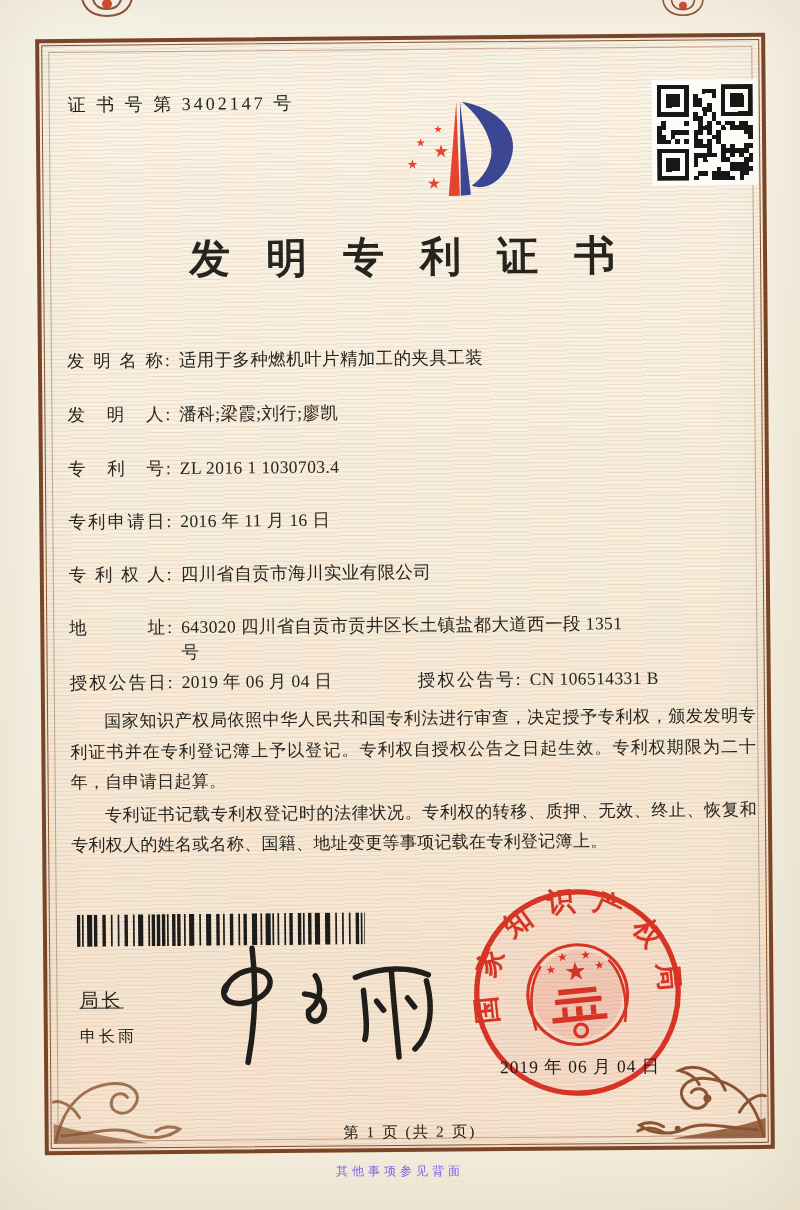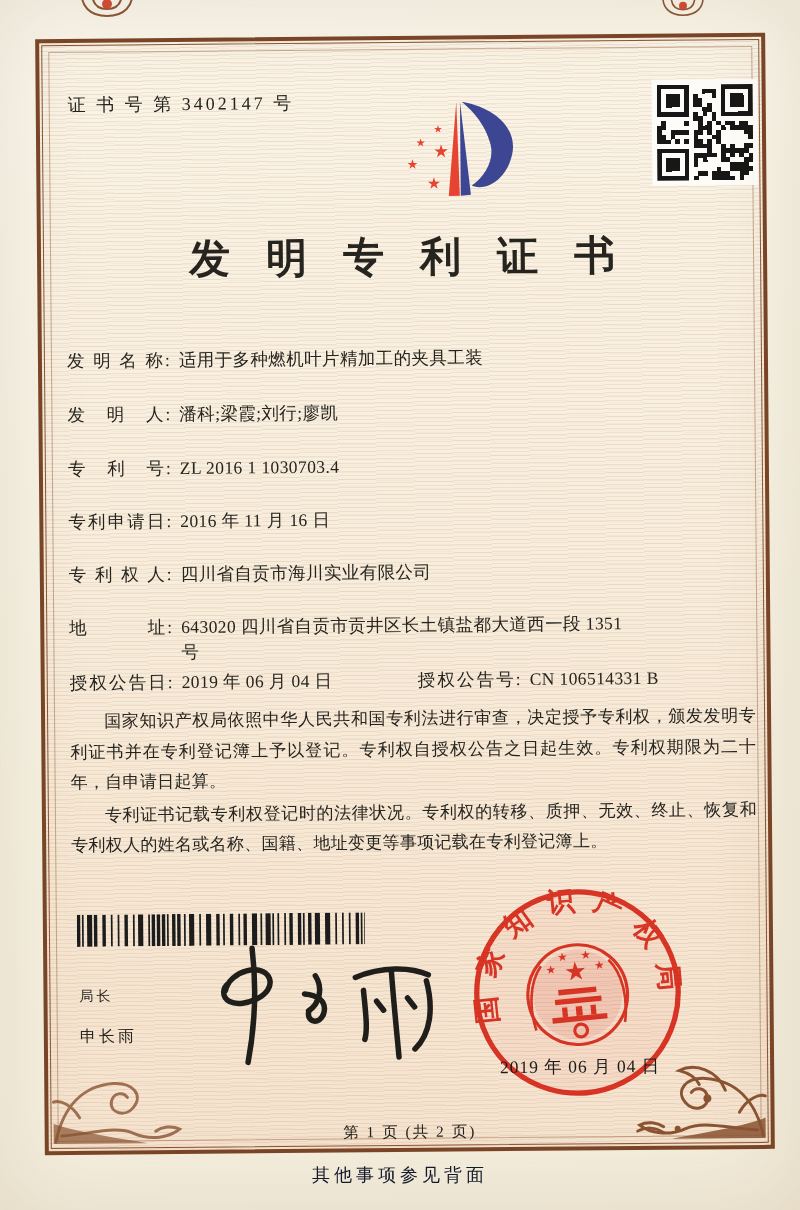--- a/index.html
+++ b/index.html
@@ -46,31 +46,31 @@
   .addr .fval{width:442px;}
   .grant2{position:absolute;left:348px;top:0;display:flex;}
 
   
   .paras{position:absolute;left:25px;top:664px;width:686px;font-size:17px;line-height:1.8;
     text-align:justify;letter-spacing:.3px;}
   .paras p{margin:0 0 2px 0;text-indent:2em;}
 
   
   .barcode{position:absolute;left:30px;top:872px;width:292px;height:32px;}
-  .chief-title{position:absolute;left:32px;top:945px;font-size:14px;letter-spacing:3px;}
+  .chief-title{position:absolute;left:32px;top:945px;font-size:19px;letter-spacing:3px;text-decoration:underline;}
   .chief-name{position:absolute;left:32px;top:984px;font-size:16px;letter-spacing:3px;}
   .signature{position:absolute;left:148px;top:897px;width:252px;height:132px;}
   .seal{position:absolute;left:424px;top:848px;width:212px;height:212px;mix-blend-mode:multiply;
     transform:rotate(-5deg);}
   .seal-date{position:absolute;left:382px;top:1016px;width:300px;text-align:center;
     font-size:17.5px;letter-spacing:1px;color:#1d1b18;}
   .page-info{position:absolute;left:0;top:1082px;width:100%;text-align:center;font-size:15.5px;letter-spacing:2px;}
 
   .back-note{position:absolute;left:0;top:1163px;width:100%;text-align:center;
-    font-size:18px;letter-spacing:4px;color:#0f172a;}
+    font-size:12px;letter-spacing:4px;color:#8b5cf6;}
 </style>
 </head>
 <body>
 
 <svg class="top-ornament" style="left:78px" viewBox="0 0 58 32">
   <g fill="none" stroke="#8a5433" stroke-width="2">
     <path d="M4,-6 C2,10 12,20 29,20 C46,20 56,10 54,-6"></path>
     <path d="M14,-4 C14,8 20,13 29,13 C38,13 44,8 44,-4"></path>
   </g>
   <circle cx="29" cy="8" r="5" fill="#d24a33"></circle>

